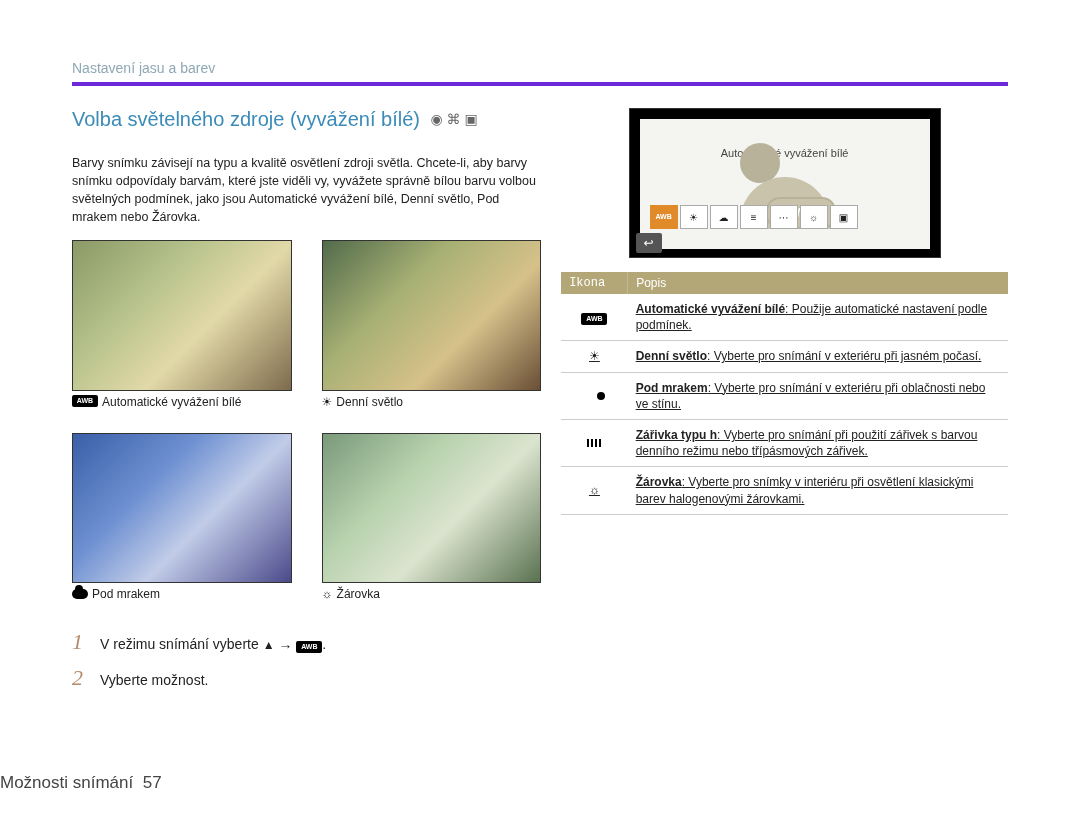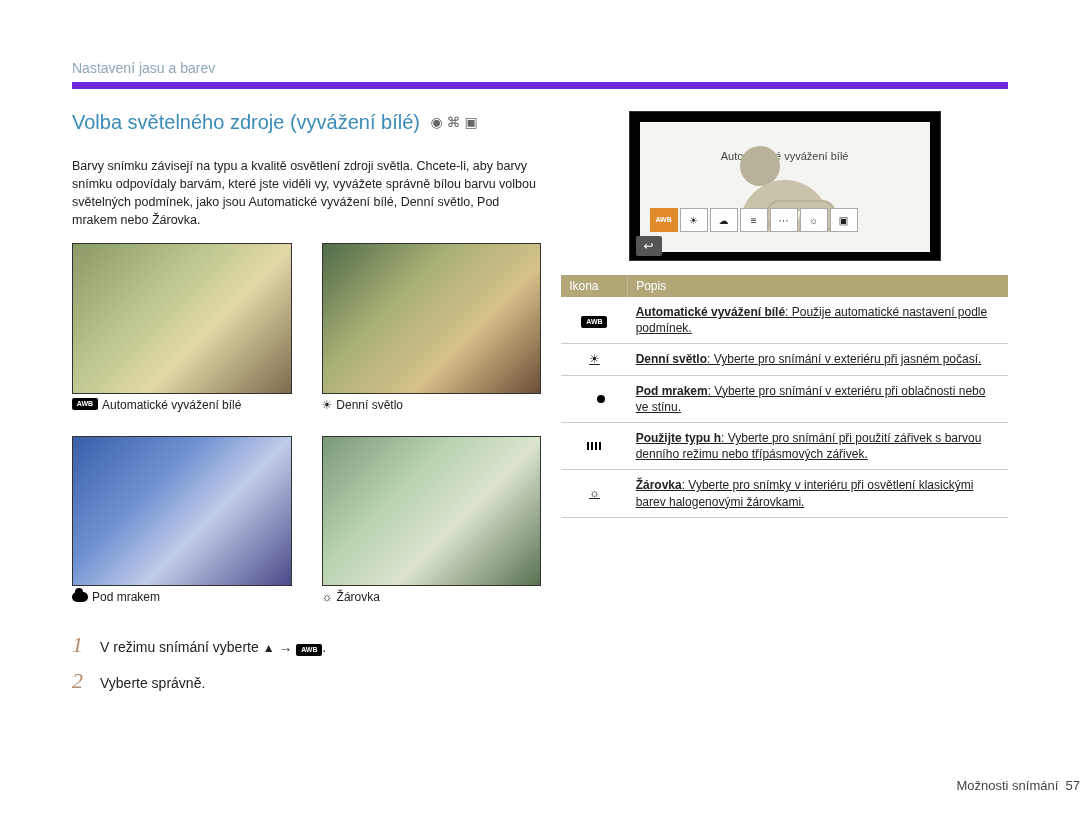--- a/index.html
+++ b/index.html
@@ -15,21 +15,21 @@
   .page {
     padding: 60px 72px 0 72px;
     display: flex;
     flex-direction: column;
     height: 100%;
     box-sizing: border-box;
   }
   .breadcrumb {
     color: #8fa8b5;
     font-size: 14px;
-    border-bottom: 7px solid #6d28d9;
+    border-bottom: 4px solid #6d28d9;
     padding-bottom: 6px;
     margin-bottom: 22px;
   }
   .columns {
     display: flex;
     gap: 20px;
     flex: 1;
   }
   .left-col { flex: 1.05; }
   .right-col { flex: 1; }
@@ -145,30 +145,30 @@
     font-size:12px;
   }
   table.desc th:first-child { width:50px; }
   table.desc td {
     border-bottom:1px solid #ccc;
     padding:7px 8px;
     vertical-align:middle;
     line-height:1.35;
     text-decoration:underline;
   }
-  table.desc tr:first-child th:first-child { border-right:1px solid #fff3;}
+  table.desc tr:first-child th:first-child { border-right:1px solid #fff3;font-family:Liberation Mono, monospace;}
   table.desc td.icon-cell { text-align:center; }
   .bold { font-weight:bold; }
 
   .footer {
     position:absolute;
     bottom:22px;
     left:0; right:0;
-    text-align:right;
-    font-size:13px;
+    text-align:left;
+    font-size:17px;
     color:#444;
   }
 </style>
 </head>
 <body>
 
 <div class="page">
 
   <div class="breadcrumb">Nastavení jasu a barev</div>
 
@@ -220,21 +220,21 @@
           <span class="stepnum">1</span>
           <span>
             <span>V režimu snímání vyberte</span>
             <span class="arrow-up">▲</span>
             <span>→</span>
             <span class="ic-badge">AWB</span><span>.</span>
           </span>
         </div>
         <div class="step">
           <span class="stepnum">2</span>
-          <span>Vyberte správně.</span>
+          <span>Vyberte možnost.</span>
         </div>
       </div>
     </div>
 
     <div class="right-col">
 
       <div class="display">
         <div class="disp-body">
           <div class="awb-label">Automatické vyvážení bílé</div>
           <div class="awb-graphic">
@@ -274,21 +274,21 @@
           <td><span class="bold">Denní světlo</span><span>: Vyberte pro snímání v exteriéru při jasném počasí.</span></td>
         </tr>
         <tr>
           <td class="icon-cell"><span class="ic-cloud" style="margin:0 auto"></span></td>
           <td><span class="bold">Pod mrakem</span><span>: Vyberte pro snímání v exteriéru při oblačnosti nebo ve stínu.</span></td>
         </tr>
         <tr>
           <td class="icon-cell">
                 <span class="ic-tube" style="margin:0 auto;display:block"></span>
               </td>
-          <td><span class="bold">Použijte typu h</span><span>: Vyberte pro snímání při použití zářivek s barvou denního režimu nebo třípásmových zářivek.</span></td>
+          <td><span class="bold">Zářivka typu h</span><span>: Vyberte pro snímání při použití zářivek s barvou denního režimu nebo třípásmových zářivek.</span></td>
         </tr>
         <tr>
           <td class="icon-cell"><span>☼</span></td>
           <td><span class="bold">Žárovka</span><span>: Vyberte pro snímky v interiéru při osvětlení klasickými barev halogenovými žárovkami.</span></td>
         </tr>
       </tbody>
         </table>
 
     </div>
   </div>

